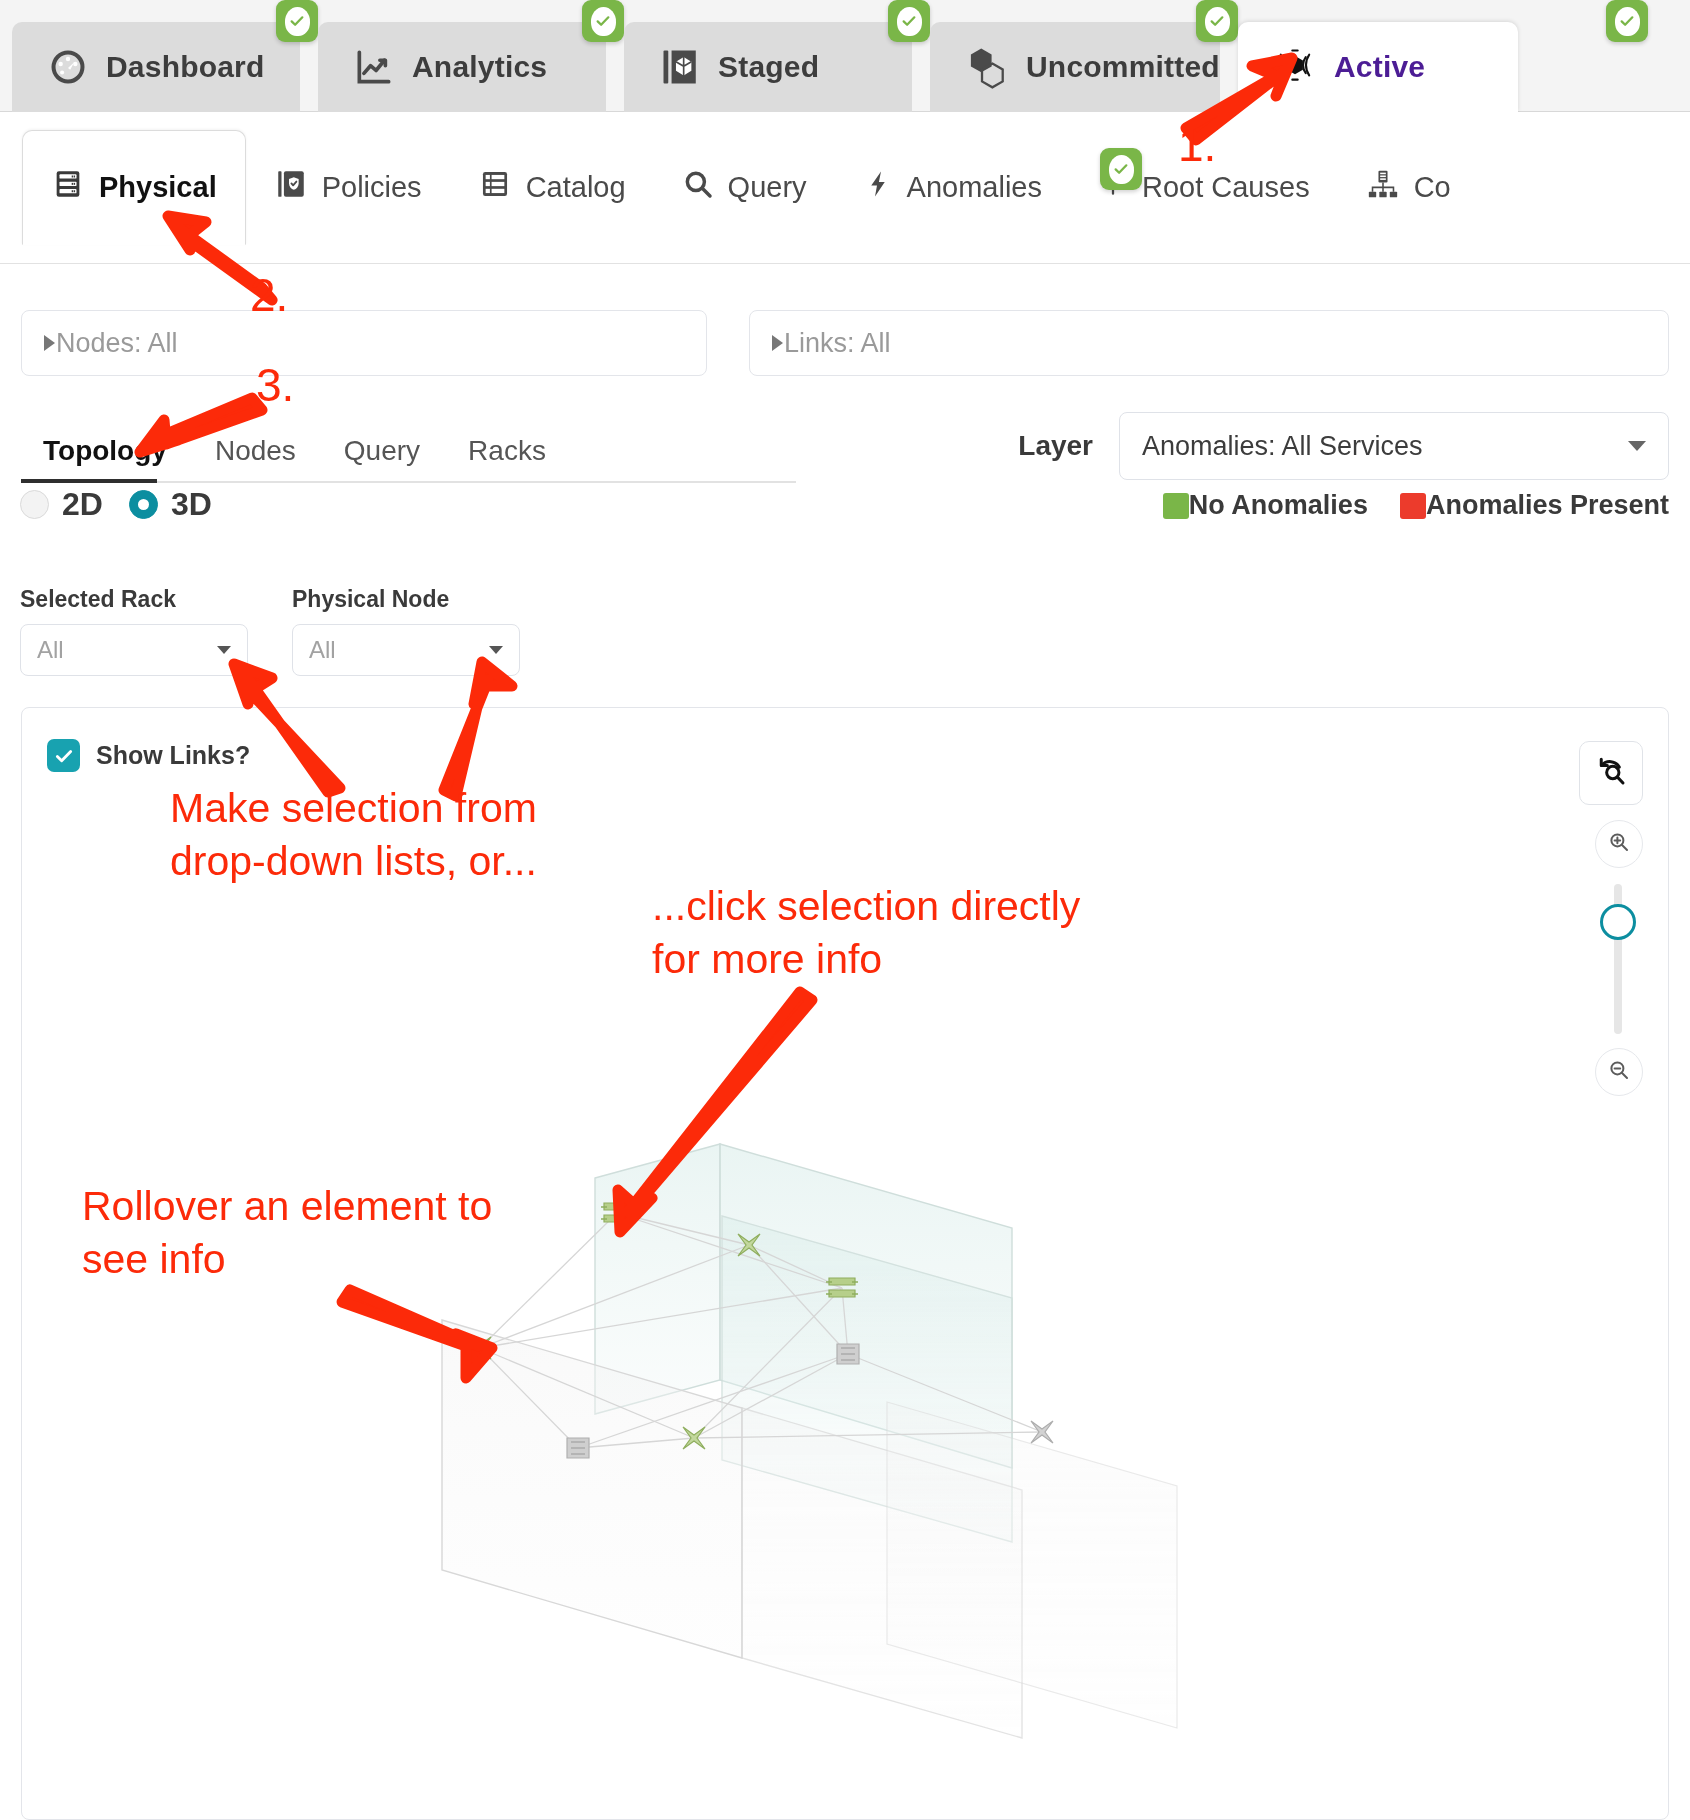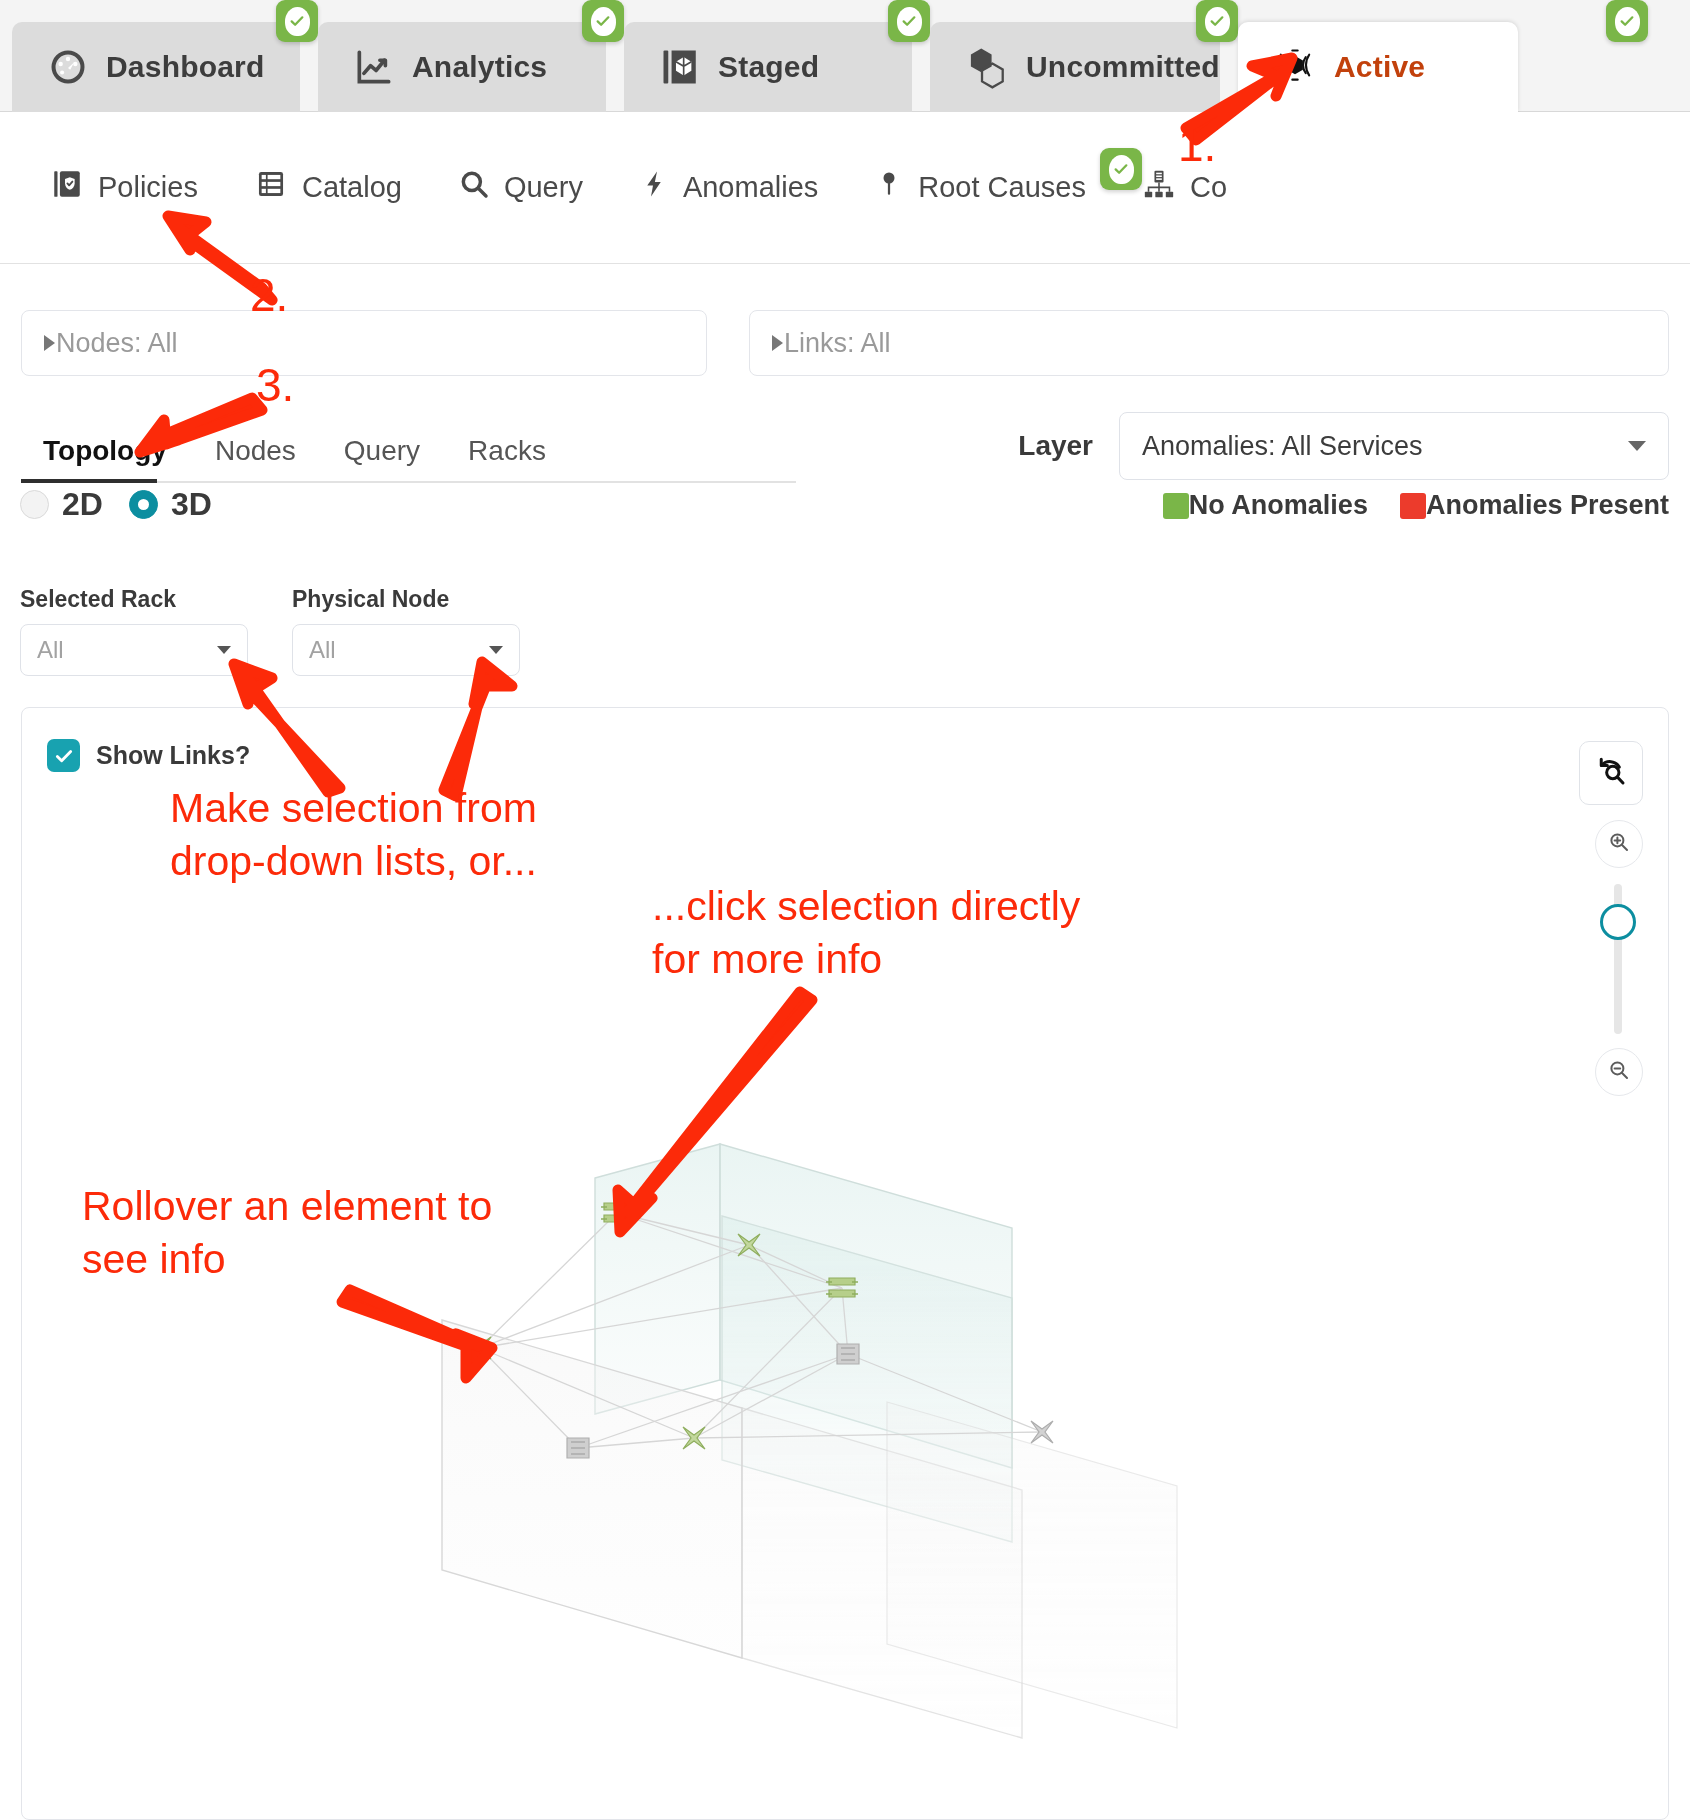--- a/index.html
+++ b/index.html
@@ -24,21 +24,21 @@
     height:90px;
     background:#dcdcdc;
     border-radius:10px 10px 0 0;
     display:flex; align-items:center; gap:16px;
     padding:0 34px;
     margin-right:18px;
     cursor:pointer;
   }
   .tab.active { background:#ffffff; box-shadow:0 -1px 4px rgba(0,0,0,.12); }
   .tab .tlabel { font-size:30px; font-weight:bold; color:#3d3d3d; letter-spacing:.2px; }
-  .tab.active .tlabel { color:#c2410c; }
+  .tab.active .tlabel { color:#4c1d95; }
   .tab svg { display:block; }
 
   .badge {
     position:absolute; top:-22px; right:-18px;
     width:42px; height:42px; border-radius:9px;
     background:#7ab648;
     display:flex; align-items:center; justify-content:center;
     box-shadow:0 2px 4px rgba(0,0,0,.18);
   }
   .badge .ring {
@@ -268,20 +268,41 @@
         </span>
       </span>
     </div>
 
   </div>
 </div>
 
 <div class="subnav">
   <div class="row">
 
+    <div class="snitem active">
+      <span>
+        <svg width="34" height="34" viewBox="0 0 24 24" fill="#3a3a3a">
+          <rect x="4" y="3" width="16" height="18" rx="1.6"></rect>
+          <g fill="#fff">
+              <rect x="6" y="5.2" width="12" height="3" rx="0.6"></rect>
+              <rect x="6" y="10.4" width="12" height="3" rx="0.6"></rect>
+              <rect x="6" y="15.6" width="12" height="3" rx="0.6"></rect>
+            </g>
+          <g fill="#3a3a3a">
+              <rect x="14.6" y="6" width="1" height="1.4"></rect>
+              <rect x="16" y="6" width="1" height="1.4"></rect>
+              <rect x="14.6" y="11.2" width="1" height="1.4"></rect>
+              <rect x="16" y="11.2" width="1" height="1.4"></rect>
+              <rect x="14.6" y="16.4" width="1" height="1.4"></rect>
+              <rect x="16" y="16.4" width="1" height="1.4"></rect>
+            </g>
+        </svg>
+      </span>
+      <span>Physical</span>
+    </div>
 
 
     <div class="snitem">
       <span>
         <svg width="34" height="34" viewBox="0 0 24 24">
           <rect x="3" y="3" width="2.3" height="18" rx="0.6" fill="#4a4a4a"></rect>
           <rect x="7" y="3" width="14" height="18" rx="1.4" fill="#4a4a4a"></rect>
           <path d="M14 7.2l3.4 1.3v3.1c0 2.1-1.5 3.8-3.4 4.5-1.9-.7-3.4-2.4-3.4-4.5V8.5z" fill="#fff"></path>
           <path d="M12.3 11.6l1.2 1.3 2.3-2.6" stroke="#4a4a4a" stroke-width="1.3" fill="none" stroke-linecap="round" stroke-linejoin="round"></path>
         </svg>

